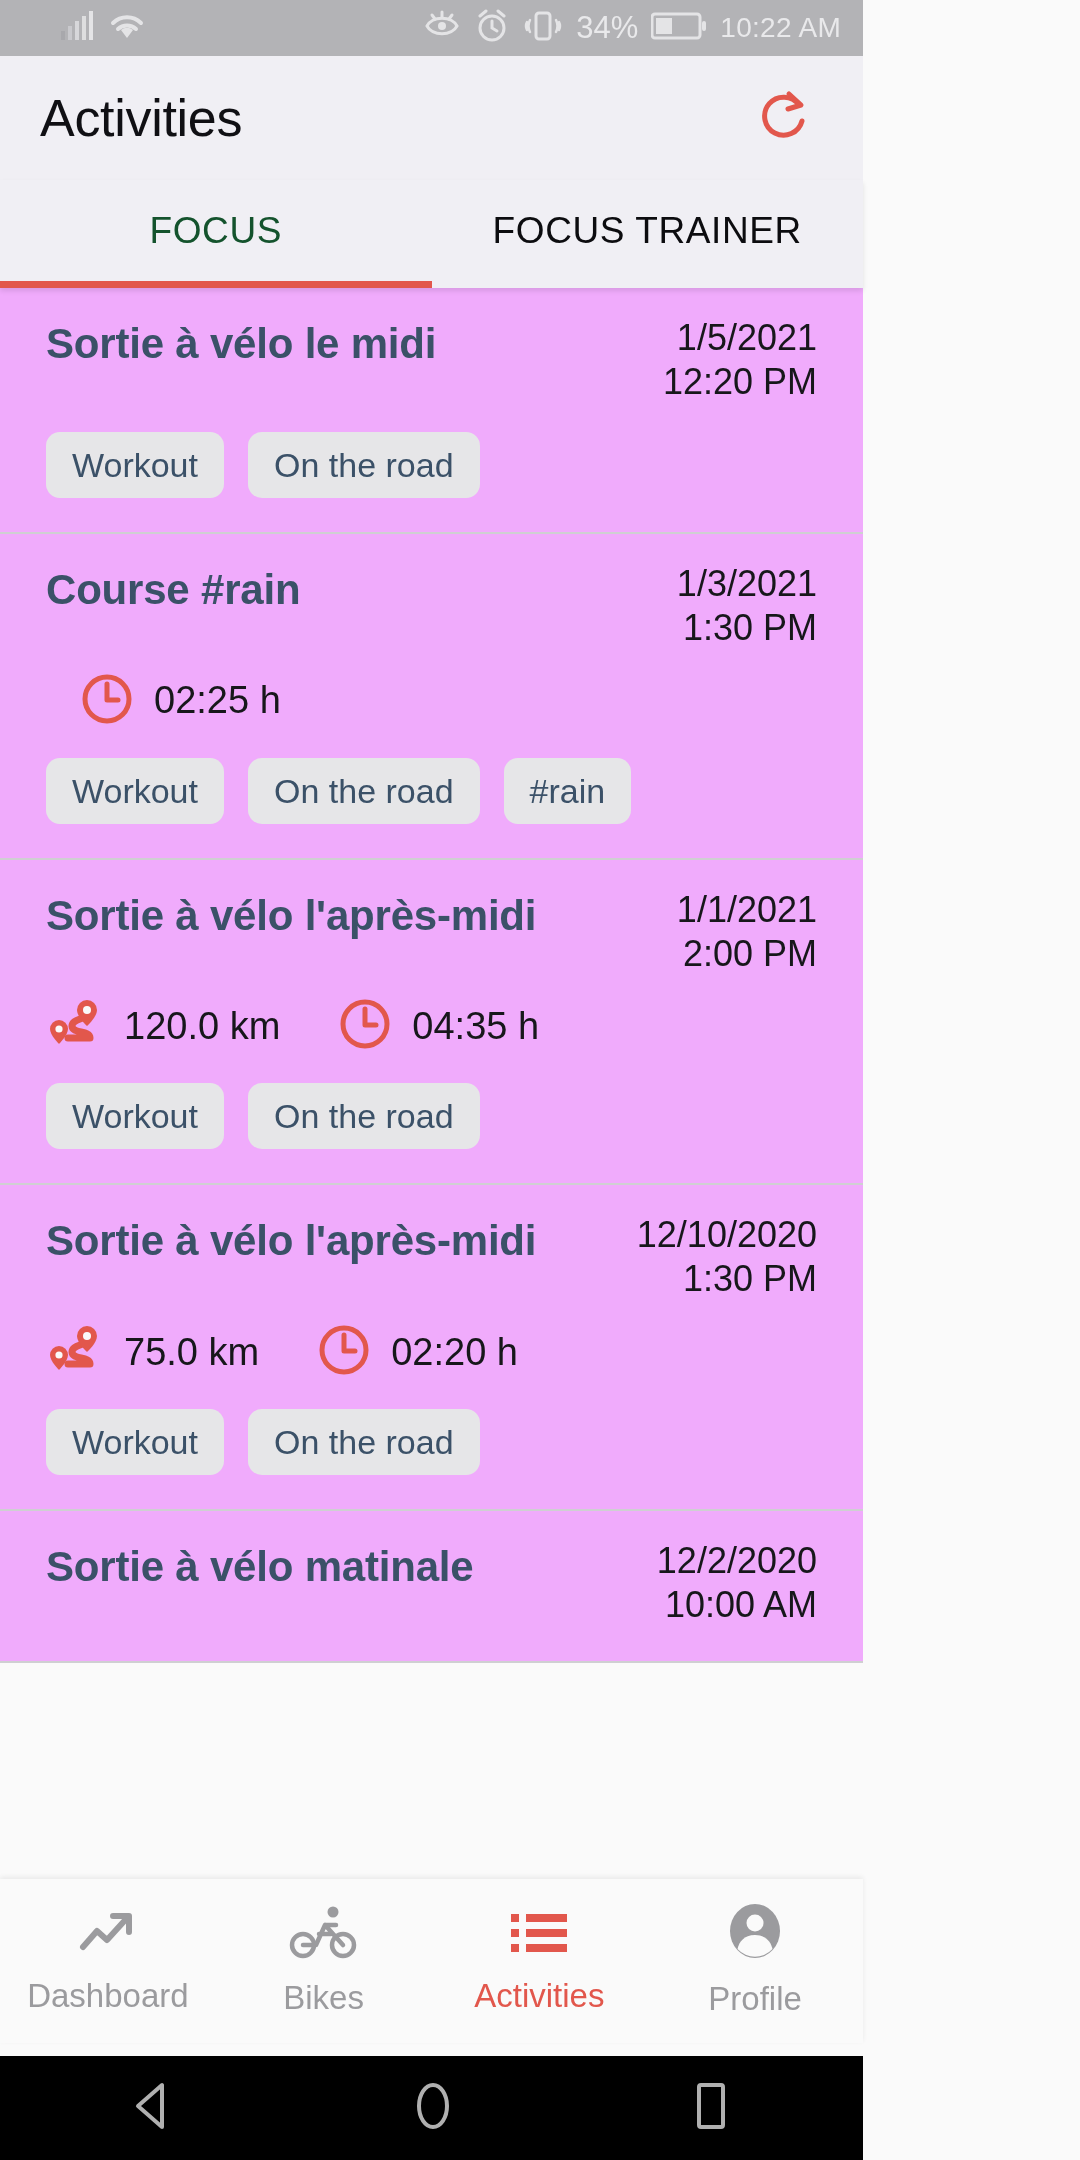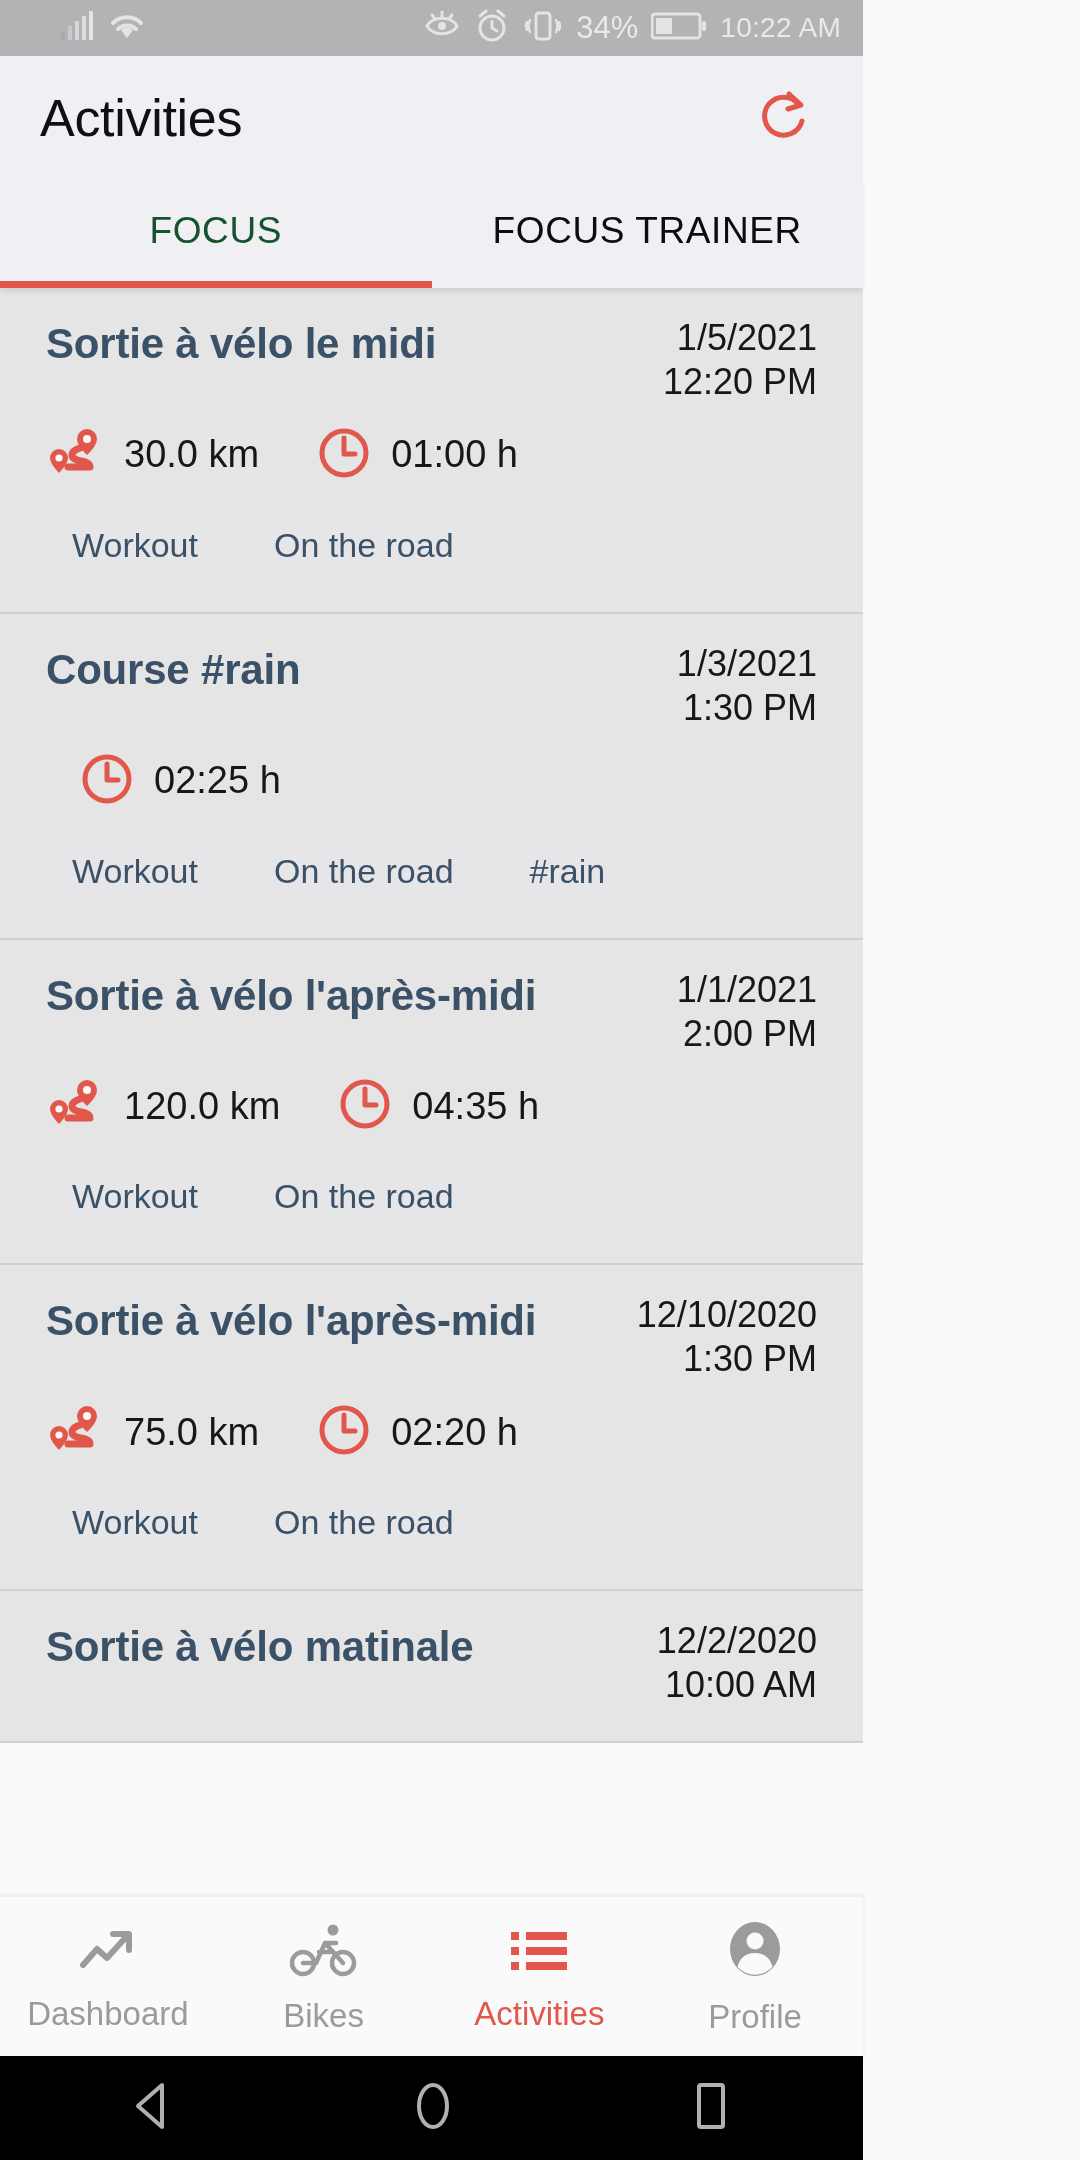--- a/index.html
+++ b/index.html
@@ -48,21 +48,21 @@
     height:7px; background:#e2574c;
   }
 
   
   .list {
     flex:1 1 auto; background:#fafafa; overflow:hidden; position:relative;
   }
   .card {
     padding:28px 46px 34px 46px;
     border-bottom:2px solid #cfcfd2;
-    background:#e5e5e5;
+    background:#f0abfc;
   }
   .card-top { display:flex; align-items:flex-start; }
   .card-title {
     font-size:42px; font-weight:700; color:#3b5168;
     letter-spacing:-0.2px; line-height:1.15; flex:1 1 auto; padding-top:4px;
   }
   .card-when {
     text-align:right; font-size:36px; color:#17171b; line-height:1.22;
     white-space:nowrap; padding-left:20px;
   }
@@ -72,21 +72,21 @@
   .stat.duration { margin-left:34px; }
   .chips { display:flex; gap:24px; margin-top:28px; flex-wrap:wrap; }
   .chip {
     background:#e6e6e8; border-radius:14px;
     padding:16px 26px; font-size:34px; color:#3b5168;
     line-height:1;
   }
 
   
   .bottomnav {
-    position:absolute; left:0; right:0; bottom:99px; height:164px;
+    position:absolute; left:0; right:0; bottom:117px; height:164px;
     background:#fafafa; display:flex; align-items:center;
     box-shadow:0 -2px 5px rgba(0,0,0,0.07);
     z-index:5;
   }
   .navitem {
     flex:1; display:flex; flex-direction:column; align-items:center; justify-content:center; gap:14px;
   }
   .navlabel { font-size:33px; color:#9b9b9e; }
   .navitem.active .navlabel { color:#e2574c; }
 
@@ -177,44 +177,20 @@
   </div>
 
   <div class="list">
 
     <div class="card">
       <div class="card-top">
         <div class="card-title">Sortie à vélo le midi</div>
         <div class="card-when">
           <div>1/5/2021</div>
           <div>12:20 PM</div>
-        </div>
-      </div>
-      <div class="stats">
-        <div class="stat">
-          <span>
-            <svg width="58" height="52" viewBox="0 0 58 52">
-              <path d="M40 16 q0 0 0 0" fill="none"></path>
-              <path d="M42 14 C42 22, 26 20, 26 28 C26 36, 44 32, 44 40 L22 40" fill="none" stroke="#e2574c" stroke-width="7" stroke-linecap="round" stroke-linejoin="round"></path>
-              <path d="M41 2 a10 10 0 0 1 10 10 c0 7 -10 16 -10 16 s-10 -9 -10 -16 a10 10 0 0 1 10 -10 Z" fill="#e2574c"></path>
-              <circle cx="41" cy="12" r="4" fill="#fafafa"></circle>
-              <path d="M13 22 a9 9 0 0 1 9 9 c0 6 -9 15 -9 15 s-9 -9 -9 -15 a9 9 0 0 1 9 -9 Z" fill="#e2574c"></path>
-              <circle cx="13" cy="31" r="3.6" fill="#fafafa"></circle>
-            </svg>
-          </span>
-          <span class="stat-val">30.0 km</span>
-        </div>
-        <div class="stat duration">
-          <span>
-            <svg width="54" height="54" viewBox="0 0 54 54">
-              <circle cx="27" cy="27" r="22" fill="none" stroke="#e2574c" stroke-width="5"></circle>
-              <path d="M27 12 v16 h11" fill="none" stroke="#e2574c" stroke-width="5" stroke-linecap="round" stroke-linejoin="round"></path>
-            </svg>
-          </span>
-          <span class="stat-val">01:00 h</span>
         </div>
       </div>
       <div class="chips">
         <div class="chip">Workout</div>
         <div class="chip">On the road</div>
       </div>
     </div>
 
     <div class="card">
       <div class="card-top">

